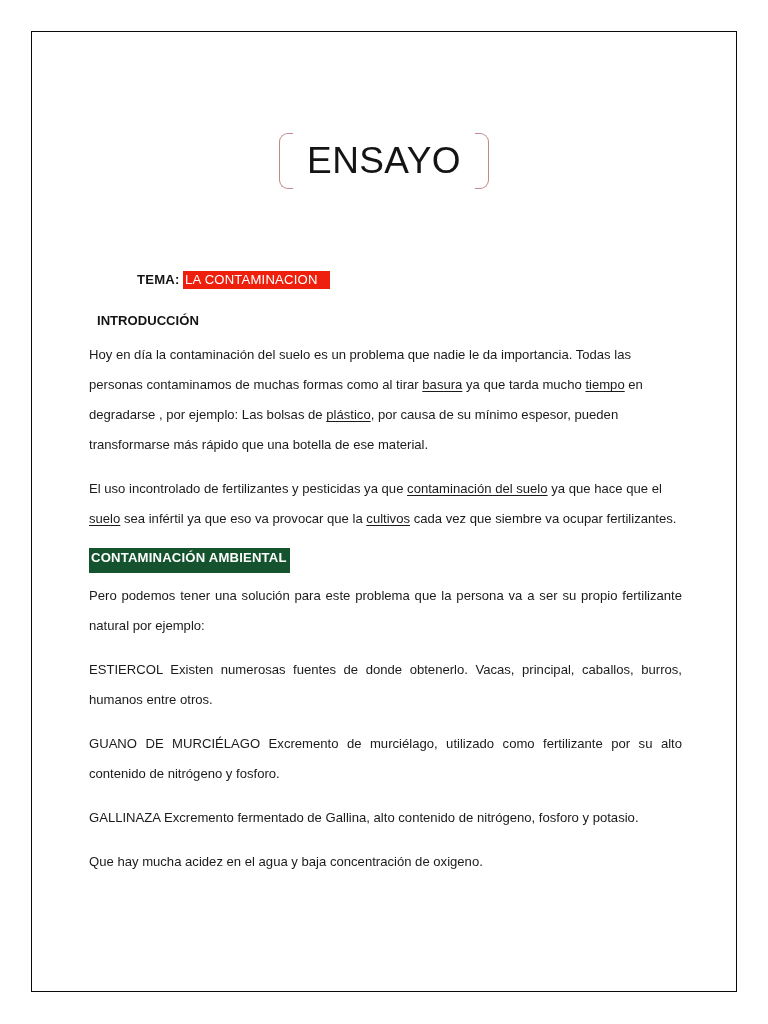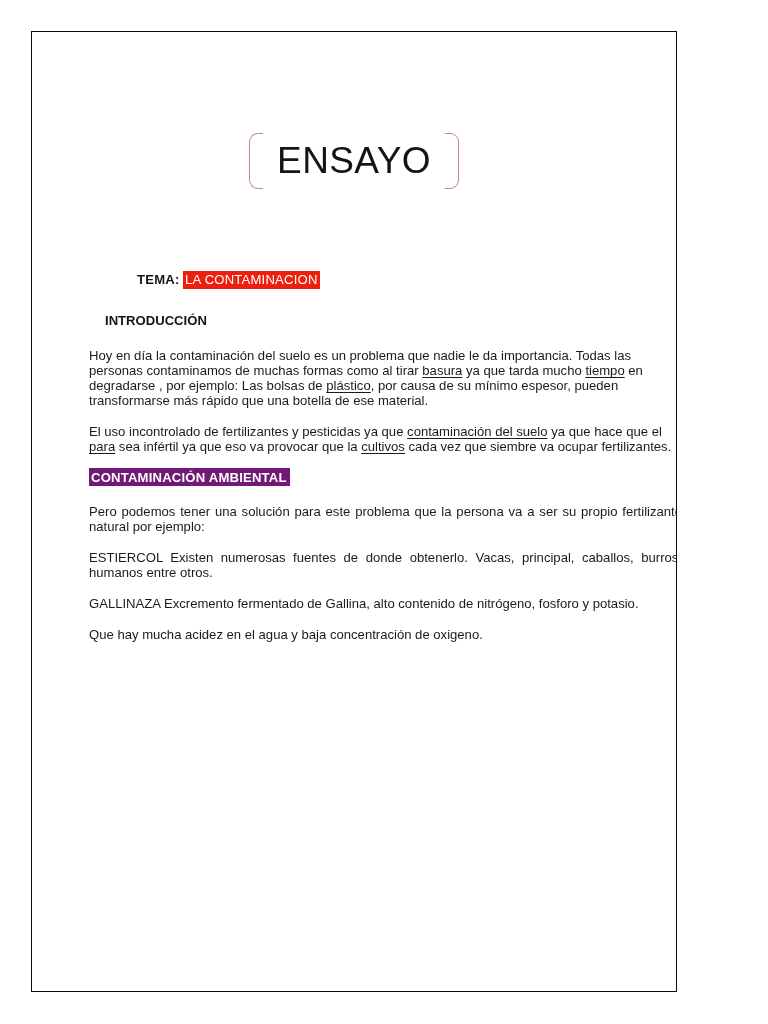--- a/index.html
+++ b/index.html
@@ -11,21 +11,21 @@
     width: 768px;
     height: 1024px;
     font-family: "Liberation Sans", sans-serif;
     -webkit-font-smoothing: antialiased;
   }
 
   .page-sheet {
     position: absolute;
     left: 31px;
     top: 31px;
-    width: 646px;
+    width: 706px;
     height: 961px;
     background: #ffffff;
     border: 1.5px solid #0a0a0a;
     box-sizing: border-box;
     overflow: hidden;
     text-decoration: underline;
   }
 
   
   .title-block {
@@ -92,47 +92,47 @@
   }
   .tema-label {
     font-weight: bold;
     color: #141414;
     letter-spacing: 0.2px;
     margin-left: 48px;
   }
   .hl-red {
     background: #ef1f0d;
     color: #ffffff;
-    padding: 1px 2px 2px 2px;
+    padding: 1px 12px 2px 2px;
     letter-spacing: 0.2px;
   }
 
   .sec-head {
     font-weight: bold;
     color: #141414;
-    margin: 16px;
+    margin: 8px;
     line-height: 22.4px;
   }
 
   p.para {
-    margin: 16px 0 14px 0;
-    line-height: 15px;
+    margin: 8px 0 14px 0;
+    line-height: 30px;
   }
   p.para.tight { margin-bottom: 0; }
   p.para.just { text-align: justify; }
 
   .u { text-decoration: underline; text-underline-offset: 2px; }
 
   .head-red {
     display: inline-block;
-    background: #701a75;
+    background: #14532d;
     color: #ffffff;
     font-weight: bold;
     letter-spacing: 0.2px;
-    padding: 1px 3px 0 2px;
+    padding: 1px 3px 7px 2px;
     line-height: 17px;
   }
   .head-red-row { margin: 0 0 1px 0; line-height: 20px; }
 </style>
 </head>
 <body>
 
 <div class="page-sheet">
 
   <div class="title-block">
@@ -147,30 +147,31 @@
 
     <p class="tema-line">
       <span class="tema-label">TEMA:</span><span>&nbsp;</span><span class="hl-red">LA CONTAMINACION</span>
     </p>
 
     <p class="sec-head">INTRODUCCIÓN</p>
 
     <p class="para">Hoy en día la contaminación del suelo es un problema que nadie le da importancia. Todas las personas contaminamos de muchas formas como al tirar <span class="u">basura</span> ya que tarda mucho <span class="u">tiempo</span> en degradarse , por ejemplo: Las bolsas de <span class="u">plástico</span>, por causa de su mínimo espesor, pueden transformarse más rápido que una botella de ese material.</p>
 
 
-    <p class="para">El uso incontrolado de fertilizantes y pesticidas ya que <span class="u">contaminación del suelo</span> ya que hace que el <span class="u">para</span> sea infértil ya que eso va provocar que la <span class="u">cultivos</span> cada vez que siembre va ocupar fertilizantes.</p>
+    <p class="para">El uso incontrolado de fertilizantes y pesticidas ya que <span class="u">contaminación del suelo</span> ya que hace que el <span class="u">suelo</span> sea infértil ya que eso va provocar que la <span class="u">cultivos</span> cada vez que siembre va ocupar fertilizantes.</p>
 
     <p class="head-red-row">
       <span class="head-red">CONTAMINACIÓN AMBIENTAL</span>
     </p>
 
     <p class="para just">Pero podemos tener una solución para este problema que la persona va a ser su propio fertilizante natural por ejemplo:</p>
 
     <p class="para just">ESTIERCOL Existen numerosas fuentes de donde obtenerlo. Vacas, principal, caballos, burros, humanos entre otros.</p>
 
 
+    <p class="para just">GUANO DE MURCIÉLAGO Excremento de murciélago, utilizado como fertilizante por su alto contenido de nitrógeno y fosforo.</p>
 
     <p class="para">GALLINAZA Excremento fermentado de Gallina, alto contenido de nitrógeno, fosforo y potasio.</p>
 
     <p class="para tight">Que hay mucha acidez en el agua y baja concentración de oxigeno.</p>
 
   </div>
 </div>
 
 </body></html>

